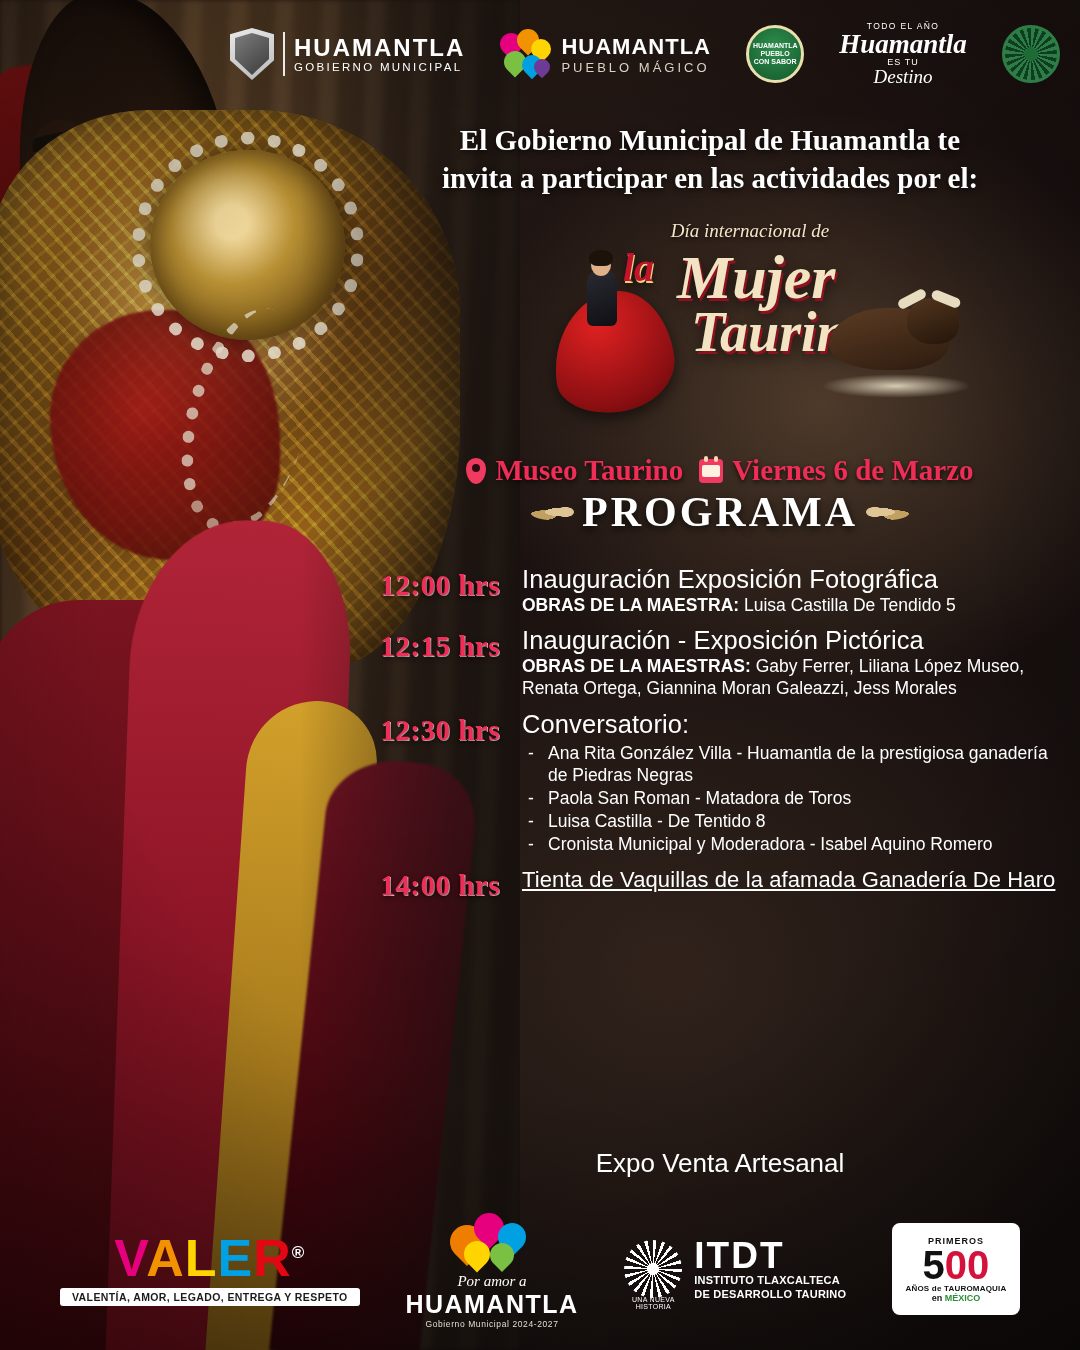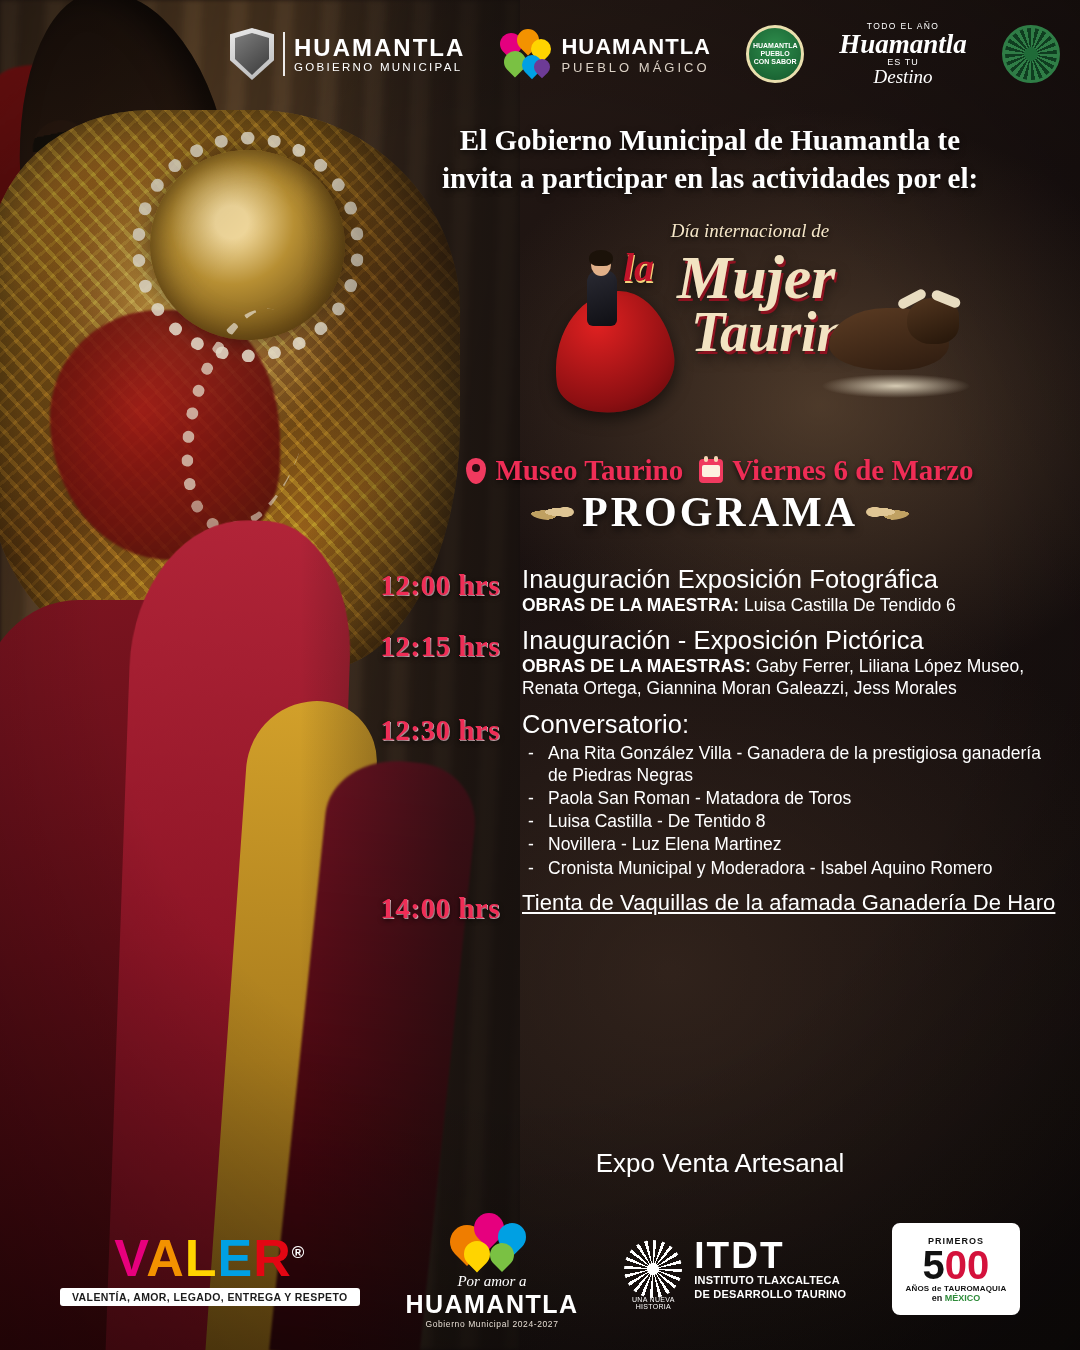--- a/index.html
+++ b/index.html
@@ -523,44 +523,43 @@
     <span class="flourish right"></span>
   </div>
 
   <div class="rows">
 
     <div class="row">
       <div class="time">12:00 hrs</div>
       <div class="desc">
         <div class="t1">Inauguración Exposición Fotográfica</div>
         <div class="t2">
-          <span>OBRAS DE LA MAESTRA:</span><span class="norm"> Luisa Castilla De Tendido 6</span>
+          <span>OBRAS DE LA MAESTRA:</span><span class="norm"> Luisa Castilla De Tendido 5</span>
         </div>
       </div>
     </div>
 
     <div class="row">
       <div class="time">12:15 hrs</div>
       <div class="desc">
         <div class="t1">Inauguración - Exposición Pictórica</div>
         <div class="t2">
           <span>OBRAS DE LA MAESTRAS:</span><span class="norm"> Gaby Ferrer, Liliana López Museo, Renata Ortega, Giannina Moran Galeazzi, Jess Morales</span>
         </div>
       </div>
     </div>
 
     <div class="row">
       <div class="time">12:30 hrs</div>
       <div class="desc">
         <div class="t1">Conversatorio:</div>
         <ul class="bullets">
-          <li>Ana Rita González Villa - Ganadera de la prestigiosa ganadería de Piedras Negras</li>
+          <li>Ana Rita González Villa - Huamantla de la prestigiosa ganadería de Piedras Negras</li>
           <li>Paola San Roman - Matadora de Toros</li>
           <li>Luisa Castilla - De Tentido 8</li>
-          <li>Novillera - Luz Elena Martinez</li>
           <li>Cronista Municipal y Moderadora - Isabel Aquino Romero</li>
         </ul>
       </div>
     </div>
 
     <div class="row t1400">
       <div class="time">14:00 hrs</div>
       <div class="desc">
         <div class="t1">Tienta de Vaquillas de la afamada Ganadería De Haro</div>
       </div>

